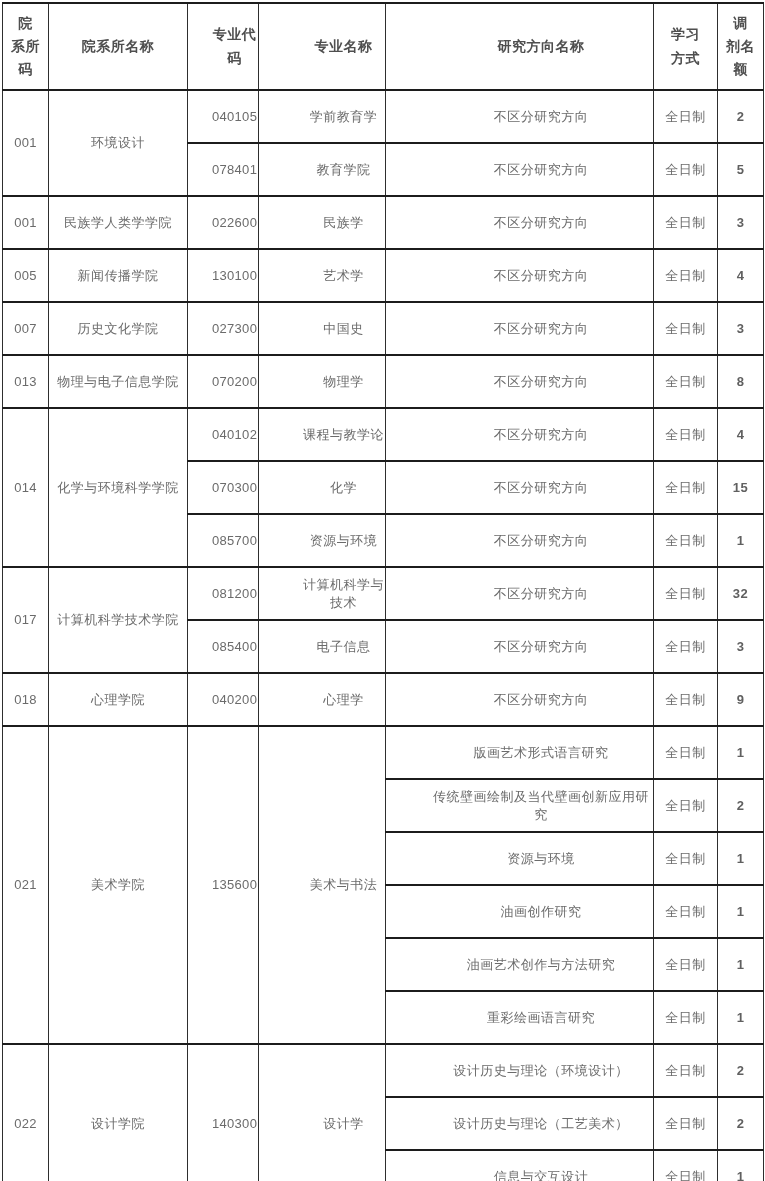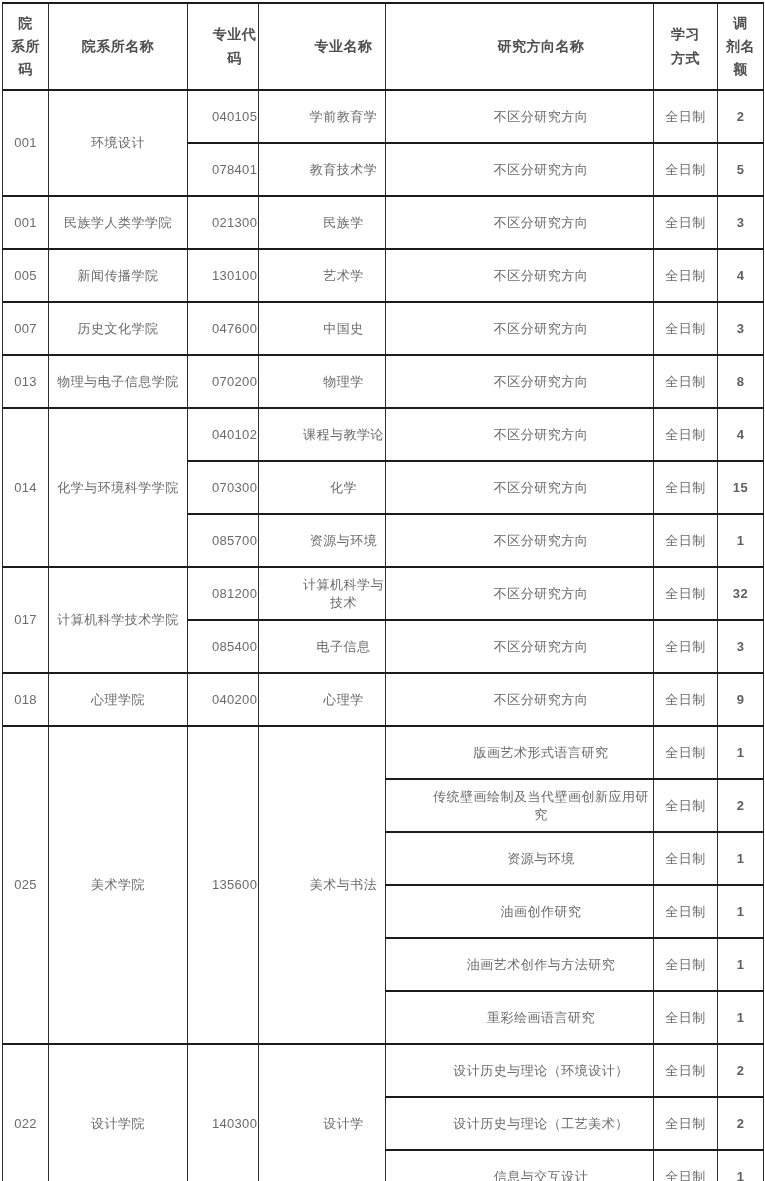--- a/index.html
+++ b/index.html
@@ -74,47 +74,47 @@
           <td rowspan="2" class=" college-code-cell">001</td>
           <td rowspan="2" class=" college-name-cell">环境设计</td>
           <td class="pl24 major-code-cell">040105</td>
           <td class="pl32 major-name-cell">学前教育学</td>
           <td class="pl32 direction-cell">不区分研究方向</td>
           <td class=" study-mode-cell">全日制</td>
           <td class=" quota-cell">2</td>
         </tr>
         <tr>
           <td class="pl24 major-code-cell">078401</td>
-          <td class="pl32 major-name-cell">教育技术学</td>
+          <td class="pl32 major-name-cell">教育学院</td>
           <td class="pl32 direction-cell">不区分研究方向</td>
           <td class=" study-mode-cell">全日制</td>
           <td class=" quota-cell">5</td>
         </tr>
         <tr>
           <td class=" college-code-cell">001</td>
           <td class=" college-name-cell">民族学人类学学院</td>
-          <td class="pl24 major-code-cell">021300</td>
+          <td class="pl24 major-code-cell">022600</td>
           <td class="pl32 major-name-cell">民族学</td>
           <td class="pl32 direction-cell">不区分研究方向</td>
           <td class=" study-mode-cell">全日制</td>
           <td class=" quota-cell">3</td>
         </tr>
         <tr>
           <td class=" college-code-cell">005</td>
           <td class=" college-name-cell">新闻传播学院</td>
           <td class="pl24 major-code-cell">130100</td>
           <td class="pl32 major-name-cell">艺术学</td>
           <td class="pl32 direction-cell">不区分研究方向</td>
           <td class=" study-mode-cell">全日制</td>
           <td class=" quota-cell">4</td>
         </tr>
         <tr>
           <td class=" college-code-cell">007</td>
           <td class=" college-name-cell">历史文化学院</td>
-          <td class="pl24 major-code-cell">047600</td>
+          <td class="pl24 major-code-cell">027300</td>
           <td class="pl32 major-name-cell">中国史</td>
           <td class="pl32 direction-cell">不区分研究方向</td>
           <td class=" study-mode-cell">全日制</td>
           <td class=" quota-cell">3</td>
         </tr>
         <tr>
           <td class=" college-code-cell">013</td>
           <td class=" college-name-cell">物理与电子信息学院</td>
           <td class="pl24 major-code-cell">070200</td>
           <td class="pl32 major-name-cell">物理学</td>
@@ -164,21 +164,21 @@
         <tr>
           <td class=" college-code-cell">018</td>
           <td class=" college-name-cell">心理学院</td>
           <td class="pl24 major-code-cell">040200</td>
           <td class="pl32 major-name-cell">心理学</td>
           <td class="pl32 direction-cell">不区分研究方向</td>
           <td class=" study-mode-cell">全日制</td>
           <td class=" quota-cell">9</td>
         </tr>
         <tr>
-          <td rowspan="6" class=" college-code-cell">025</td>
+          <td rowspan="6" class=" college-code-cell">021</td>
           <td rowspan="6" class=" college-name-cell">美术学院</td>
           <td rowspan="6" class="pl24 major-code-cell">135600</td>
           <td rowspan="6" class="pl32 major-name-cell">美术与书法</td>
           <td class="pl32 direction-cell">版画艺术形式语言研究</td>
           <td class=" study-mode-cell">全日制</td>
           <td class=" quota-cell">1</td>
         </tr>
         <tr>
           <td class="pl32 direction-cell">传统壁画绘制及当代壁画创新应用研究</td>
           <td class=" study-mode-cell">全日制</td>

